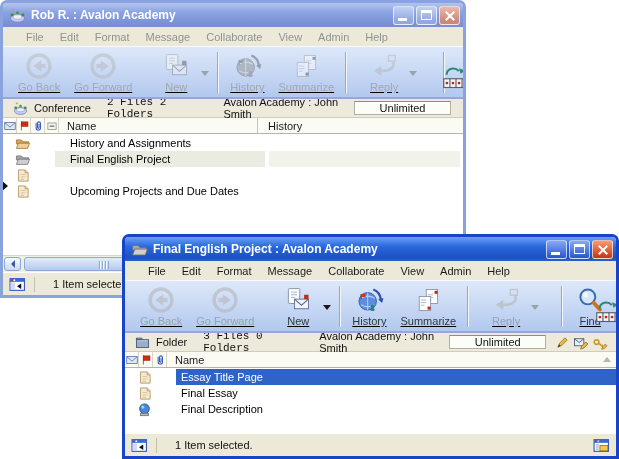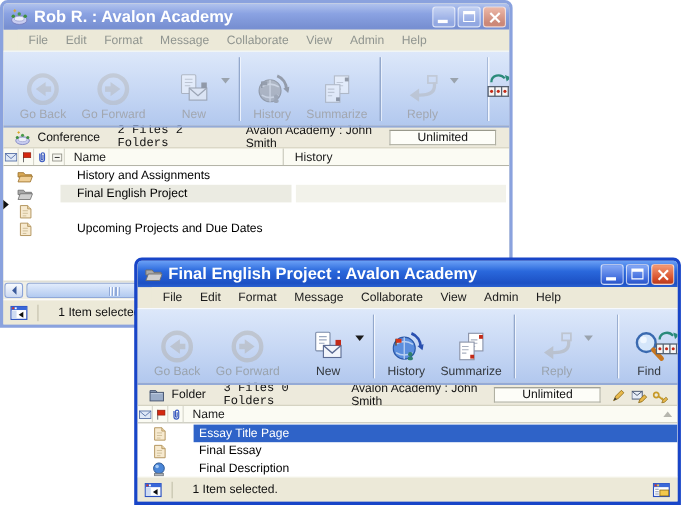--- a/index.html
+++ b/index.html
@@ -13,21 +13,21 @@
   .win {
     position:absolute; display:flex; flex-direction:column;
     border:3px solid; border-radius:7px 7px 0 0; overflow:hidden;
     background:#ece9d8;
   }
   #win1 { left:0; top:0; width:466px; height:298px; border-color:#8aa2de; z-index:1; }
   #win2 { left:122px; top:234px; width:497px; height:225px; border-color:#1845c8; z-index:2; }
 
   .titlebar {
     height:24px; flex:none; display:flex; align-items:center; gap:5px;
-    padding:0 3px 0 6px; color:#fff; font-weight:bold; font-size:15px;
+    padding:0 3px 0 6px; color:#fff; font-weight:bold; font-size:12px;
     white-space:nowrap;
   }
   .active  .titlebar { background:linear-gradient(180deg,#6aa0f6 0%,#2a68dc 40%,#1c50c4 85%,#2a60d0 100%); }
   .inactive .titlebar { background:linear-gradient(180deg,#b2c4ee 0%,#8aa2e2 40%,#7890d2 90%); }
   .ticon { width:17px; height:17px; flex:none; }
   .ttext { flex:1; overflow:hidden; text-overflow:ellipsis; }
   .tbtns { display:flex; gap:2px; margin-left:auto; }
   .tbtn { width:21px; height:19px; border-radius:3px; position:relative;
           border:1px solid rgba(255,255,255,.65); flex:none; }
   .active  .tbtn.bmin, .active .tbtn.bmax { background:linear-gradient(180deg,#86aaf6,#3a66da 80%,#2a54c4); }
@@ -41,24 +41,24 @@
   .g-x1 { transform:rotate(45deg); } .g-x2 { transform:rotate(-45deg); }
 
   
   .menubar { height:19px; flex:none; background:#ece9d8; display:flex; align-items:center;
              font-size:11px; padding-left:2px;margin-left:13px; }
   .mi { padding:2px 8px; color:#1a1a1a; }
   .inactive .mi { color:#8f948f; }
 
   
   .toolbar {
-    height:70px; flex:none; position:relative; overflow:hidden;
+    height:53px; flex:none; position:relative; overflow:hidden;
     background:linear-gradient(180deg,#dde8fa 0%,#c6d7f4 55%,#b2c8ee 100%);
     border-top:1px solid #f6f9fe; border-bottom:2px solid #94aad6;
-    display:flex; align-items:stretch; padding:2px 0 1px 8px;
+    display:flex; align-items:stretch; padding:2px 0 1px 8px;text-decoration:underline;
   }
   .tbbtn { display:flex; flex-direction:column; align-items:center; justify-content:flex-end;
            padding:3px 7px; position:relative; font-size:11px; }
   .tbbtn.hasdd { padding-right:21px; }
   .tbi { width:32px; height:32px; margin-bottom:1px; }
   .tbl { color:#33383e; white-space:nowrap; }
   .dis .tbl { color:#9aa3ad; }
   .dis .tbi { filter:grayscale(1) opacity(.55); }
   .inactive .tbi { filter:grayscale(1) opacity(.45); }
   .inactive .tbl { color:#a2a7b0; }

